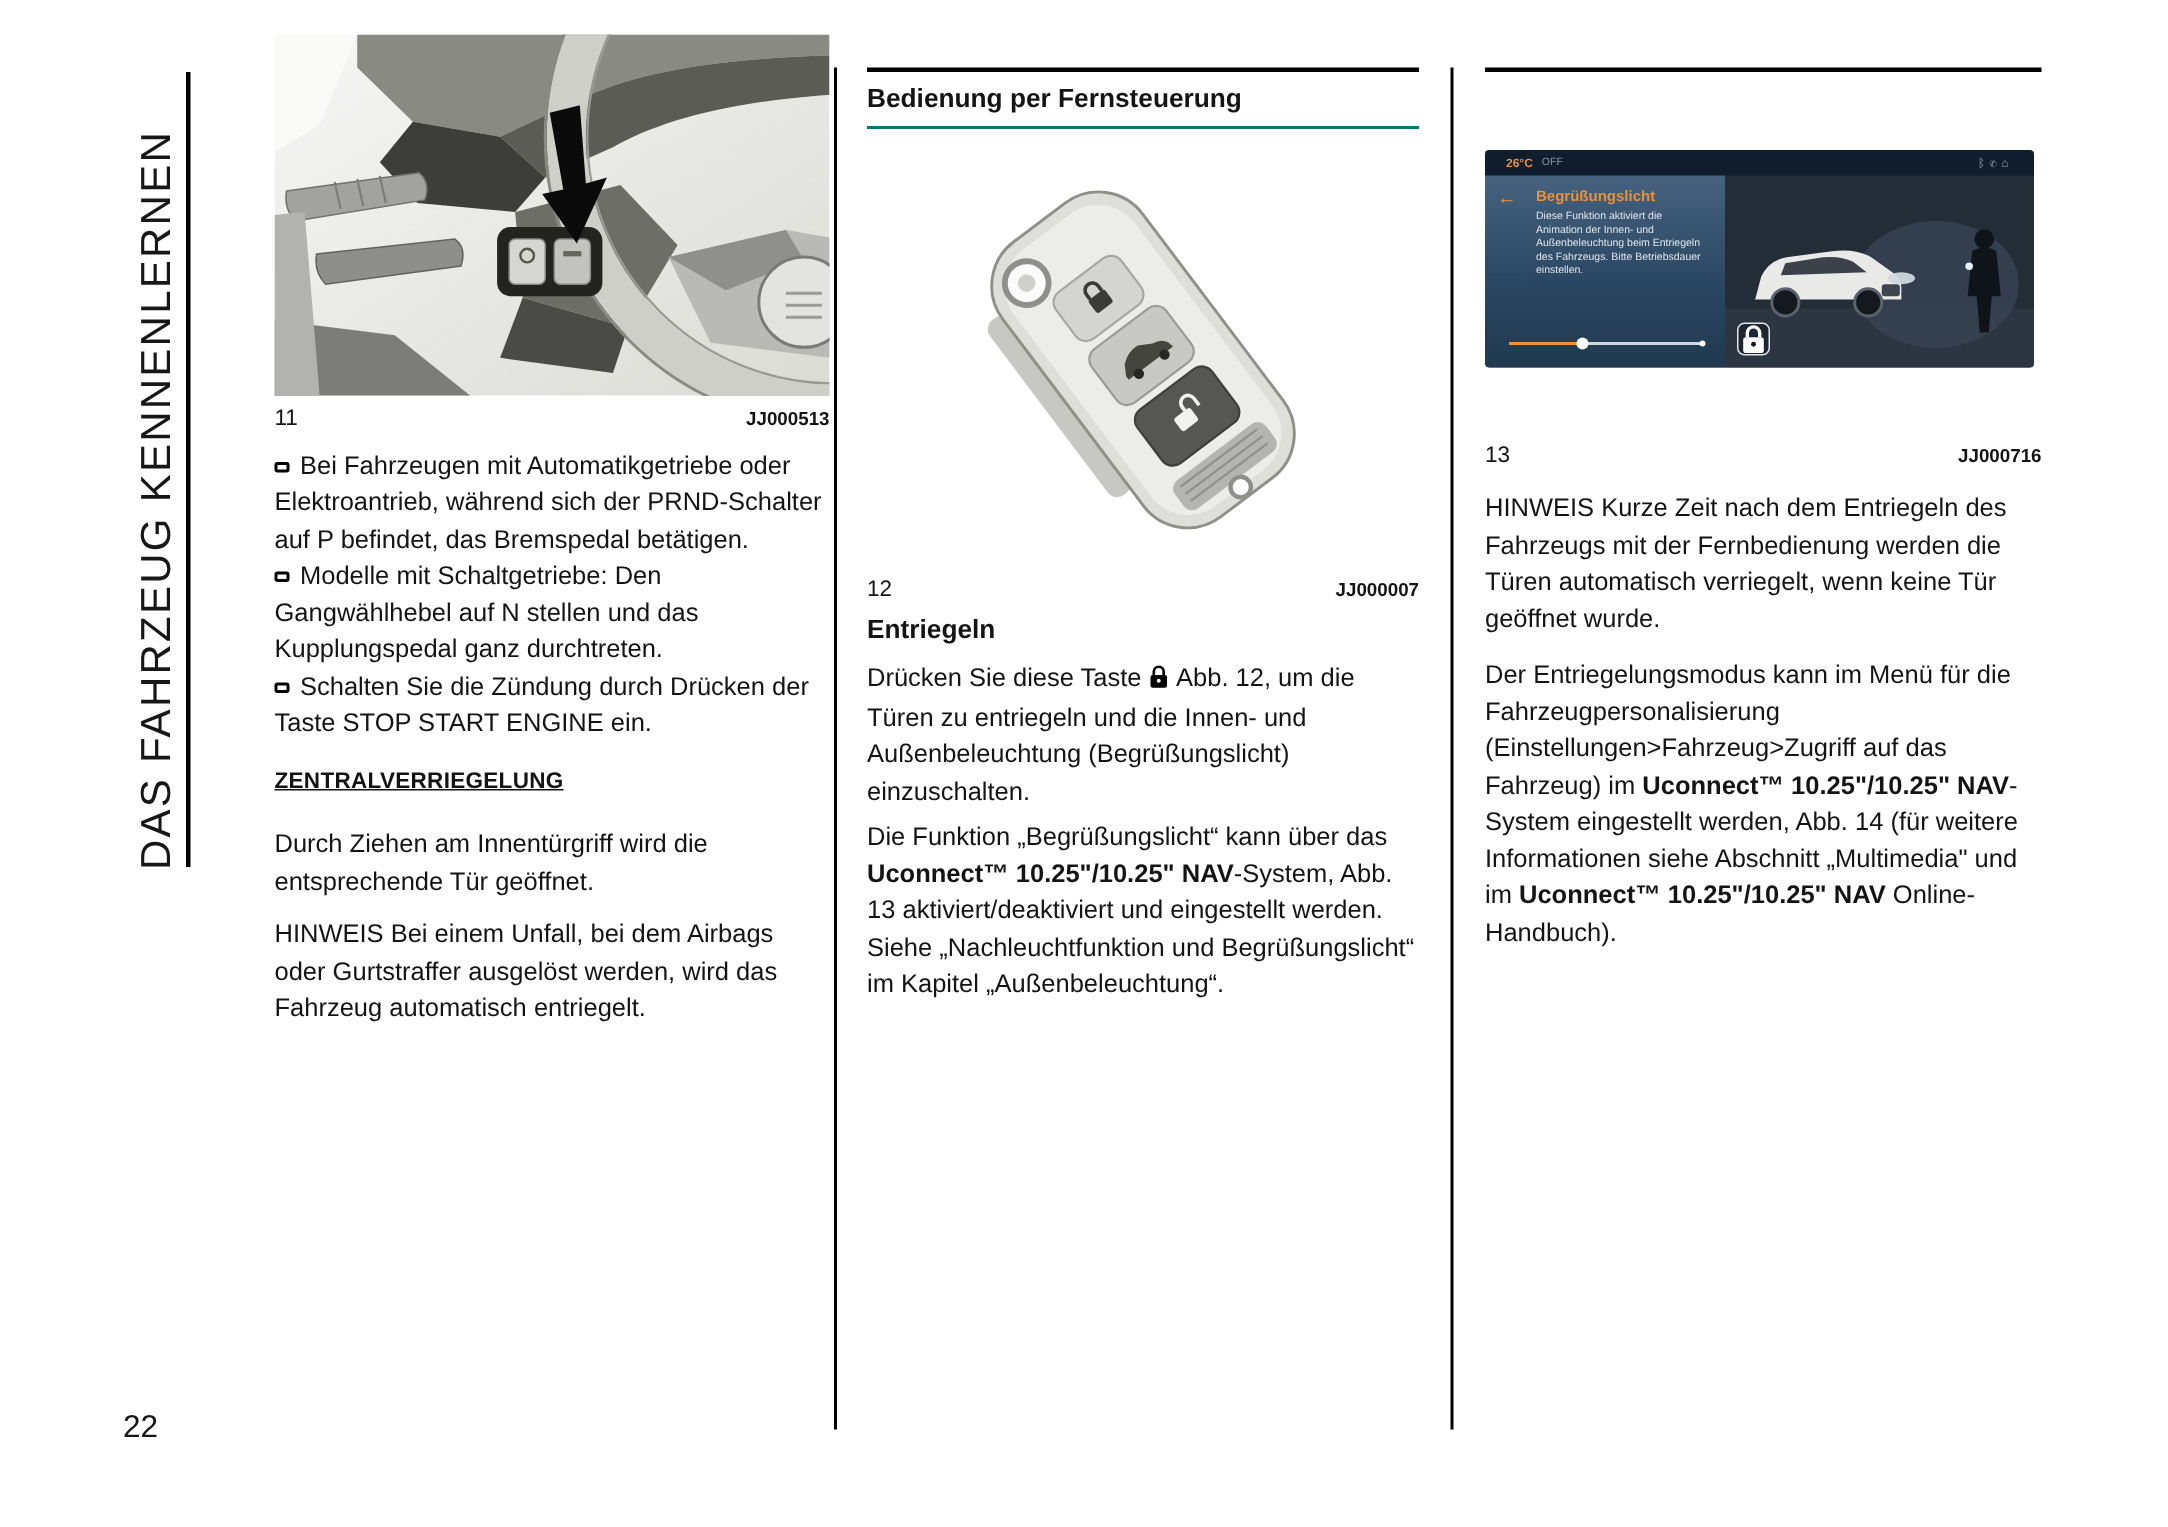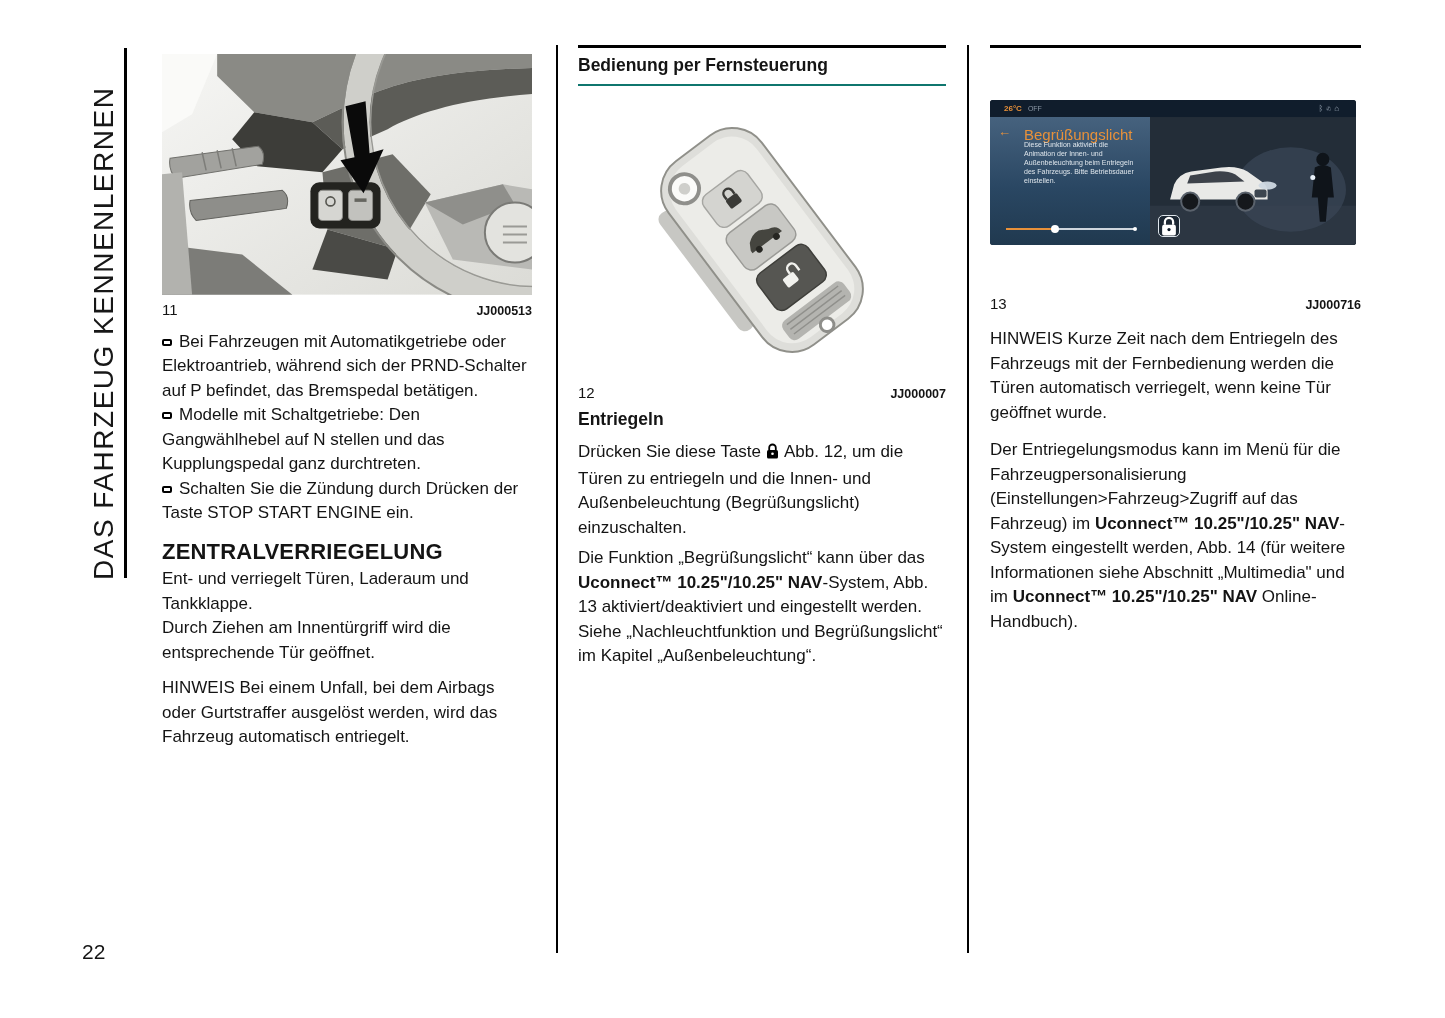--- a/index.html
+++ b/index.html
@@ -12,41 +12,41 @@
   .vertical-title {
     position:absolute; left:88px; top:580px;
     transform:rotate(-90deg); transform-origin:0 0;
     font-size:28px; letter-spacing:1.5px; white-space:nowrap; color:#171717;
   }
   .sidebar-rule { position:absolute; left:124px; top:48px; width:3px; height:530px; background:#000; }
   .pagenum { position:absolute; left:82px; top:940px; font-size:21px; color:#141414; }
 
   
   .col { position:absolute; top:0; }
-  .col1 { left:162px; width:370px; padding-top:54px; }
+  .col1 { left:183px; width:370px; padding-top:23px; }
   .col2 { left:578px; width:368px; }
   .col3 { left:990px; width:371px; }
   .vdiv { position:absolute; width:2px; background:#000; top:45px; height:908px; }
   .vdiv1 { left:556px; }
   .vdiv2 { left:967px; }
 
   .fig-svg { display:block; width:100%; }
   .caption { display:flex; justify-content:space-between; align-items:baseline; margin-top:6px; }
   .fig-num { font-size:15px; }
   .fig-code { font-size:12.5px; font-weight:bold; }
 
   .body-text { font-size:17px; line-height:24.5px; color:#141414; }
   .body-text p { margin:0; }
   .sq {
     display:inline-block; width:10px; height:7px; border:2px solid #000;
     border-radius:2px; margin-right:7px; position:relative; top:-1px;
   }
   .b { font-weight:bold; }
 
-  .col1 .section-heading { font-size:22px; font-weight:bold; margin:14px 0 3px; letter-spacing:0.2px; }
+  .col1 .section-heading { font-size:15px; font-weight:bold; margin:14px 0 18px; letter-spacing:0.2px;text-decoration:underline; }
   .col1 .para-note { margin-top:11px; }
   .col1 .text-block { margin-top:12px; }
 
   
   .col2-head { margin-top:45px; border-top:3px solid #000; border-bottom:2px solid #0f766e; padding:7px 0 8px; }
   .col2-head h2 { font-size:17.5px; font-weight:bold; }
   .col2 .fig-wrap { margin-top:10px; }
   .col2 .subheading { font-size:17.5px; font-weight:bold; margin-top:8px; }
   .col2 .p1 { margin-top:10px; }
   .col2 .p2 { margin-top:6px; }
@@ -61,21 +61,21 @@
 
   
   .uc-screen { width:366px; height:145px; background:#0e1a28; border-radius:3px; overflow:hidden; position:relative; }
   .uc-top { height:17px; background:#101d2c; display:flex; align-items:center; padding:0 14px; }
   .uc-temp { color:#e8913a; font-size:8px; font-weight:bold; }
   .uc-off { color:#8a97a5; font-size:7px; margin-left:6px; }
   .uc-icons { margin-left:auto; color:#9aa7b5; font-size:8px; letter-spacing:3px; }
   .uc-main { display:flex; height:128px; }
   .uc-left { width:160px; position:relative; background:linear-gradient(180deg,#46627e 0%, #2a4763 55%, #20394f 100%); }
   .uc-back { position:absolute; left:8px; top:8px; color:#e8913a; font-size:13px; line-height:13px; }
-  .uc-title { position:absolute; left:34px; top:9px; color:#e8913a; font-size:15px; font-weight:normal; }
+  .uc-title { position:absolute; left:34px; top:9px; color:#e8913a; font-size:10px; font-weight:bold; }
   .uc-desc { position:absolute; left:34px; top:23px; width:112px; color:#dfe6ec; font-size:7px; line-height:9px; }
   .uc-slider { position:absolute; left:16px; bottom:12px; width:130px; height:8px; }
   .uc-track { position:absolute; top:3px; left:0; width:100%; height:2px; background:#cfd6dd; }
   .uc-fill { width:38%; height:2px; background:#e8913a; }
   .uc-handle { position:absolute; left:calc(38% - 4px); top:0; width:8px; height:8px; border-radius:50%; background:#ffffff; }
   .uc-enddot { position:absolute; right:-1px; top:2px; width:4px; height:4px; border-radius:50%; background:#ffffff; }
   .uc-right { flex:1; position:relative; background:#222c37; }
   .uc-right svg { display:block; width:100%; height:100%; }
   .uc-lock {
     position:absolute; left:8px; bottom:8px; width:22px; height:22px;
@@ -134,21 +134,20 @@
         <span class="fig-num">11</span>
         <span class="fig-code">JJ000513</span>
       </div>
     </figure>
 
     <div class="body-text text-block">
       <p><span class="sq"></span><span>Bei Fahrzeugen mit Automatikgetriebe oder Elektroantrieb, während sich der PRND-Schalter auf P befindet, das Bremspedal betätigen.</span></p>
       <p><span class="sq"></span><span>Modelle mit Schaltgetriebe: Den Gangwählhebel auf N stellen und das Kupplungspedal ganz durchtreten.</span></p>
       <p><span class="sq"></span><span>Schalten Sie die Zündung durch Drücken der Taste STOP START ENGINE ein.</span></p>
       <h3 class="section-heading">ZENTRALVERRIEGELUNG</h3>
-      <p>Ent- und verriegelt Türen, Laderaum und Tankklappe.</p>
       <p>Durch Ziehen am Innentürgriff wird die entsprechende Tür geöffnet.</p>
       <p class="para-note">HINWEIS Bei einem Unfall, bei dem Airbags oder Gurtstraffer ausgelöst werden, wird das Fahrzeug automatisch entriegelt.</p>
     </div>
   </div>
 
   <div class="col col2">
     <div class="col2-head">
       <h2>Bedienung per Fernsteuerung</h2>
     </div>
 

